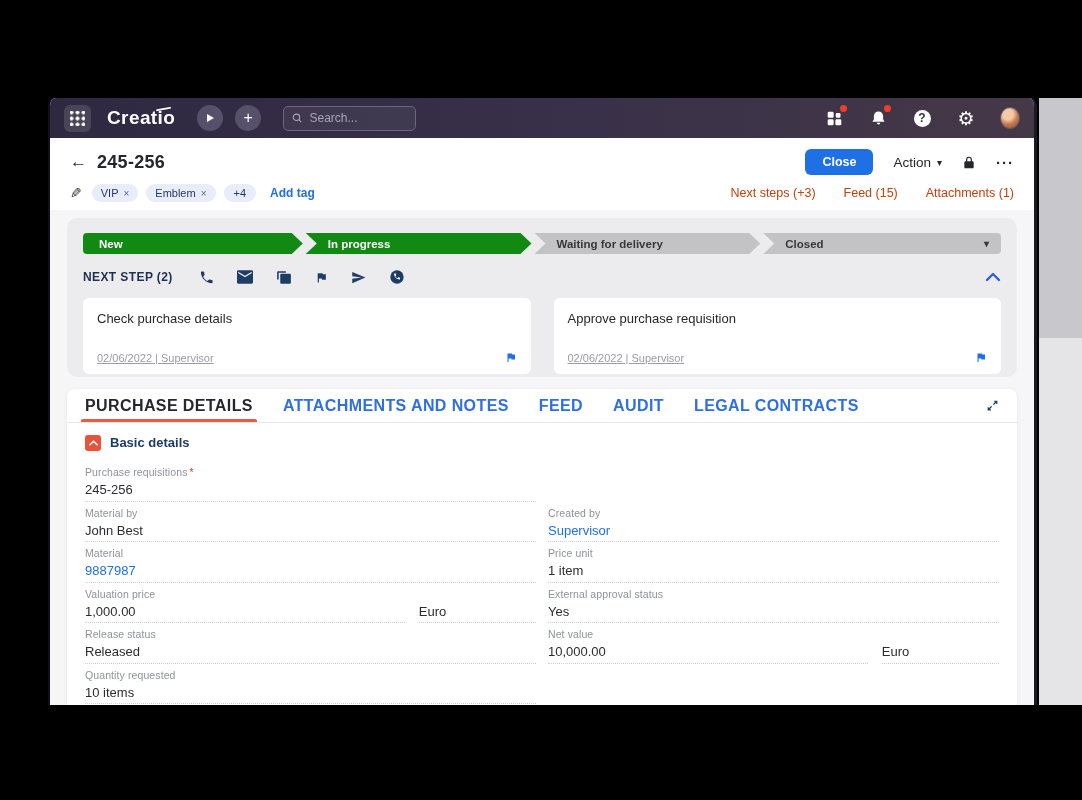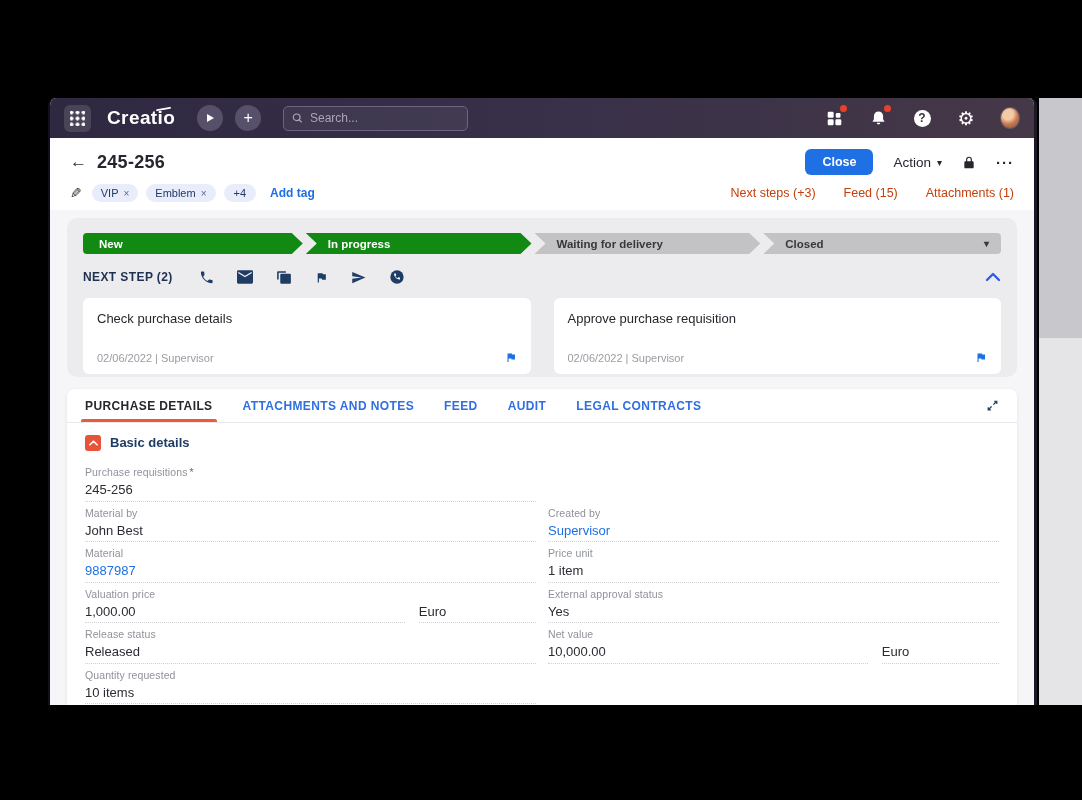--- a/index.html
+++ b/index.html
@@ -21,21 +21,21 @@
             display:flex; align-items:center; padding:0 14px; }
   .grid-btn { width:27px; height:27px; border-radius:6px; background:#4a4459; display:flex; align-items:center; justify-content:center; cursor:pointer; }
   .grid-dots { width:15px; height:15px;
       background-image:radial-gradient(circle,#fff 1.6px,transparent 1.8px);
       background-size:6px 6px; background-position:center; }
   .logo { color:#fff; font-size:19px; font-weight:600; letter-spacing:.4px; margin-left:16px; position:relative; }
   .logo .accent { position:absolute; top:1px; right:4px; width:15px; height:2px; background:#fff; border-radius:2px; transform:rotate(-10deg); }
   .round-btn { width:26px; height:26px; border-radius:50%; background:#56506a; color:#fff; display:flex; align-items:center; justify-content:center; font-size:12px; cursor:pointer; }
   .round-btn.play { margin-left:22px; }
   .round-btn.add { margin-left:12px; font-size:16px; font-weight:400; }
-  .search-box { margin-left:22px; width:185px; height:25px; border:1px solid #6b6580; border-radius:5px;
+  .search-box { margin-left:22px; width:133px; height:25px; border:1px solid #6b6580; border-radius:5px;
                 background:rgba(255,255,255,.06); display:flex; align-items:center; padding:0 8px; gap:7px; }
   .search-box input { background:transparent; border:none; outline:none; color:#cfcbdb; font-size:12px; width:100%; font-family:"Liberation Sans",sans-serif; }
   .search-box input::placeholder { color:#a9a4b6; }
   .nav-right { margin-left:auto; display:flex; align-items:center; gap:24px; }
   .nav-ic { position:relative; width:20px; height:20px; display:flex; align-items:center; justify-content:center; cursor:pointer; }
   .badge-dot { position:absolute; top:-3px; right:-3px; width:7px; height:7px; border-radius:50%; background:#e8402a; }
   .help-circle { width:17px; height:17px; border-radius:50%; background:#fff; color:#383044; font-size:12px; font-weight:700; display:flex; align-items:center; justify-content:center; }
   .gear-glyph { color:#fff; font-size:19px; line-height:1; }
   .avatar { width:22px; height:22px; border-radius:50%;
             background:radial-gradient(circle at 38% 32%, #f2cba6 0 30%, #c97a52 55%, #8a4d38 100%);
@@ -80,27 +80,27 @@
   .ns-label { font-size:12px; font-weight:700; color:#1e3050; letter-spacing:.4px; margin-right:26px; }
   .ns-icons { display:flex; align-items:center; gap:23px; }
   .ns-icons svg { display:block; cursor:pointer; }
   .collapse-btn { margin-left:auto; cursor:pointer; }
 
   .cards-row { display:flex; gap:23px; margin-top:11px; }
   .task-card { flex:1; height:76px; background:#fff; border-radius:6px; padding:13px 14px 10px 14px;
                display:flex; flex-direction:column; justify-content:space-between; cursor:pointer; }
   .task-title { font-size:13px; color:#26262e; }
   .task-foot { display:flex; align-items:flex-end; justify-content:space-between; }
-  .task-meta { font-size:11px; color:#9b9ba3; }
+  .task-meta { font-size:11px; color:#9b9ba3;text-decoration:underline; }
 
   
   .tabs-card { margin:12px 17px 0 17px; background:#fff; border-radius:8px 8px 0 0; flex:1 1 auto;
                box-shadow:0 1px 4px rgba(0,0,0,.07); overflow:hidden; }
   .tabs-row { height:34px; display:flex; align-items:center; gap:30px; padding:0 18px; border-bottom:1px solid #e8e8ea; }
-  .tab { font-size:12px; font-weight:600; letter-spacing:.4px; color:#2f6fe0; cursor:pointer; position:relative; height:100%; display:flex; align-items:center; }
+  .tab { font-size:16px; font-weight:600; letter-spacing:.4px; color:#2f6fe0; cursor:pointer; position:relative; height:100%; display:flex; align-items:center; }
   .tab.active { color:#26262e; }
   .tab.active::after { content:""; position:absolute; left:-4px; right:-4px; bottom:0; height:3px; background:#ea5a3c; border-radius:2px 2px 0 0; }
   .expand-btn { margin-left:auto; cursor:pointer; display:flex; }
 
   .section-head { display:flex; align-items:flex-start; gap:9px; margin:12px 18px 10px 18px; height:16px; }
   .sec-ic { width:16px; height:16px; border-radius:3px; background:#e8543a; display:flex; align-items:center; justify-content:center; cursor:pointer; }
   .sec-title { font-size:13px; font-weight:700; color:#1e3c64; }
 
   .form { display:flex; gap:12px; padding:0 18px; }
   .fcol { flex:1; display:flex; flex-direction:column; }

